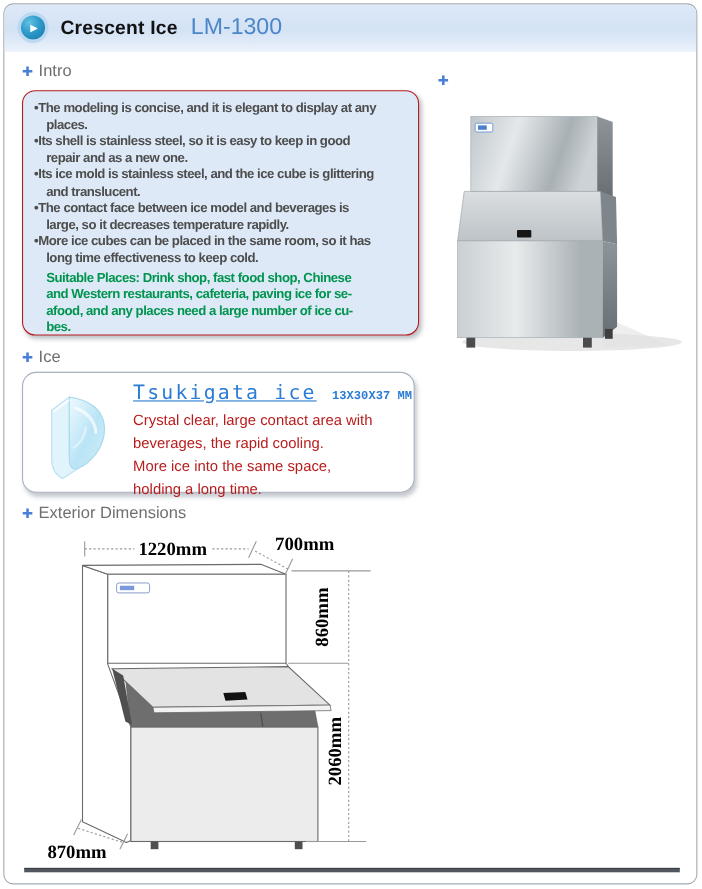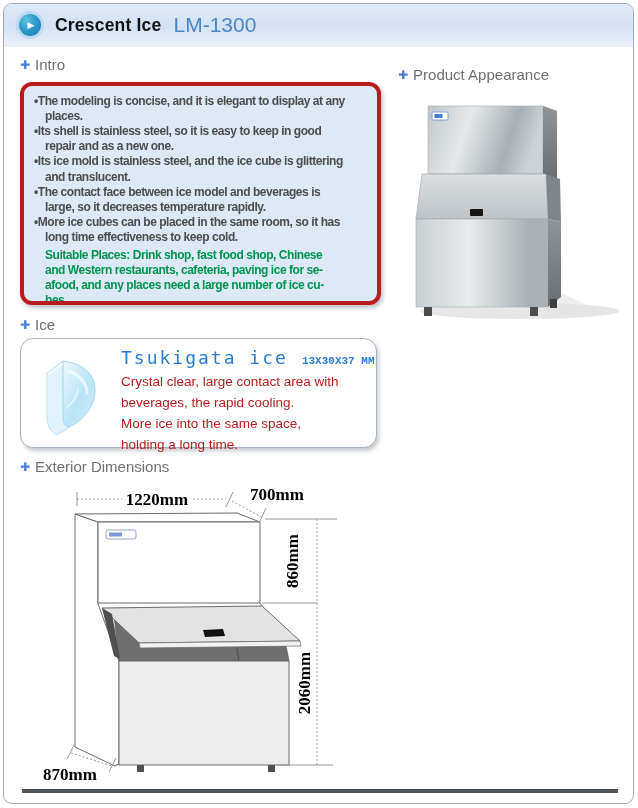--- a/index.html
+++ b/index.html
@@ -24,36 +24,36 @@
   .orb .arrow { color:#fff; font-size:9px; line-height:1; transform:translateX(1px); }
   .title { margin-left:14px; font-size:17.5px; font-weight:bold; color:#121212; letter-spacing:.2px; }
   .model { margin-left:12px; font-size:21px; color:#4b86c9; }
   
   .sec-head { position:absolute; display:flex; align-items:center; gap:5px; }
   .plus { color:#4a7fd8; font-size:12px; font-weight:bold; }
   .sec-label { color:#6f6f6f; font-size:15px; }
   
   .intro-box {
     position:absolute; left:16px; top:78px; width:361px; height:223px;
-    background:#dde9f7; border:4px solid #b91c1c; border-radius:12px;
+    background:#dde9f7; border:1px solid #b91c1c; border-radius:12px;
     box-shadow:2px 3px 4px rgba(110,120,135,.45);
     padding:8px 8px 6px 10px;
     font-size:12px; font-weight:bold; color:#4d4d4d;
     letter-spacing:-0.45px; line-height:1.26; overflow:hidden;
   }
   .bullet-item { white-space:pre-line; padding-left:11px; text-indent:-11px; }
   .suitable { margin-top:3px; padding-left:11px; white-space:pre-line; color:#00944e; }
   
   .ice-box {
     position:absolute; left:16px; top:334px; width:357px; height:110px;
     background:#fff; border:1px solid #a9b2bf; border-radius:13px;
     box-shadow:2px 3px 4px rgba(110,120,135,.4);
   }
   .ice-title-row { position:absolute; left:100px; top:8px; display:flex; align-items:baseline; }
-  .ice-name { font-family:"DejaVu Sans Mono","Liberation Mono",monospace; font-size:18px; color:#2a7cd4; letter-spacing:2px; }
+  .ice-name { font-family:"DejaVu Sans Mono","Liberation Mono",monospace; font-size:18px; color:#2a7cd4; letter-spacing:2px;text-decoration:underline; }
   .ice-size { margin-left:14px; font-size:11px; font-weight:bold; color:#2a7cd4;font-family:Liberation Mono, monospace; }
   .ice-desc { position:absolute; left:100px; top:33px; font-size:13.5px; color:#b91c1c; line-height:1.55; white-space:pre-line; }
   
   .dim-note {
     position:absolute; left:340px; top:710px; width:292px;
     font-size:15px; font-weight:bold; color:#000; line-height:1.5; white-space:pre-line;
     font-family:"DejaVu Sans","Liberation Sans",sans-serif;
   }
   .bottom-rule { position:absolute; left:18px; top:785px; width:596px; height:4px; background:#51565c; border-top:1px solid #3b4046; }
   svg text.dim { font-family:"Liberation Serif","DejaVu Serif",serif; font-weight:bold; font-size:17px; fill:#000; }
@@ -89,21 +89,20 @@
 long time effectiveness to keep cold.</div>
       </div>
     <div class="suitable">Suitable Places: Drink shop, fast food shop, Chinese
 and Western restaurants, cafeteria, paving ice for se-
 afood, and any places need a large number of ice cu-
 bes.</div>
   </div>
 
   <div class="sec-head" style="left:394px; top:62px;">
     <span class="plus">✚</span>
-    <span class="sec-label">Product Appearance</span>
   </div>
   <svg style="position:absolute; left:394px; top:88px;" width="232" height="230" viewBox="0 0 232 230">
     <defs>
       <linearGradient id="gFront" x1="0" y1="0" x2="1" y2="0.2">
         <stop offset="0" stop-color="#bfc6ca"></stop>
           <stop offset="0.38" stop-color="#e4e8ea"></stop>
         <stop offset="0.78" stop-color="#a8b0b5"></stop>
           <stop offset="1" stop-color="#ccd2d5"></stop>
       </linearGradient>
       <linearGradient id="gSide" x1="0" y1="0" x2="0" y2="1">

